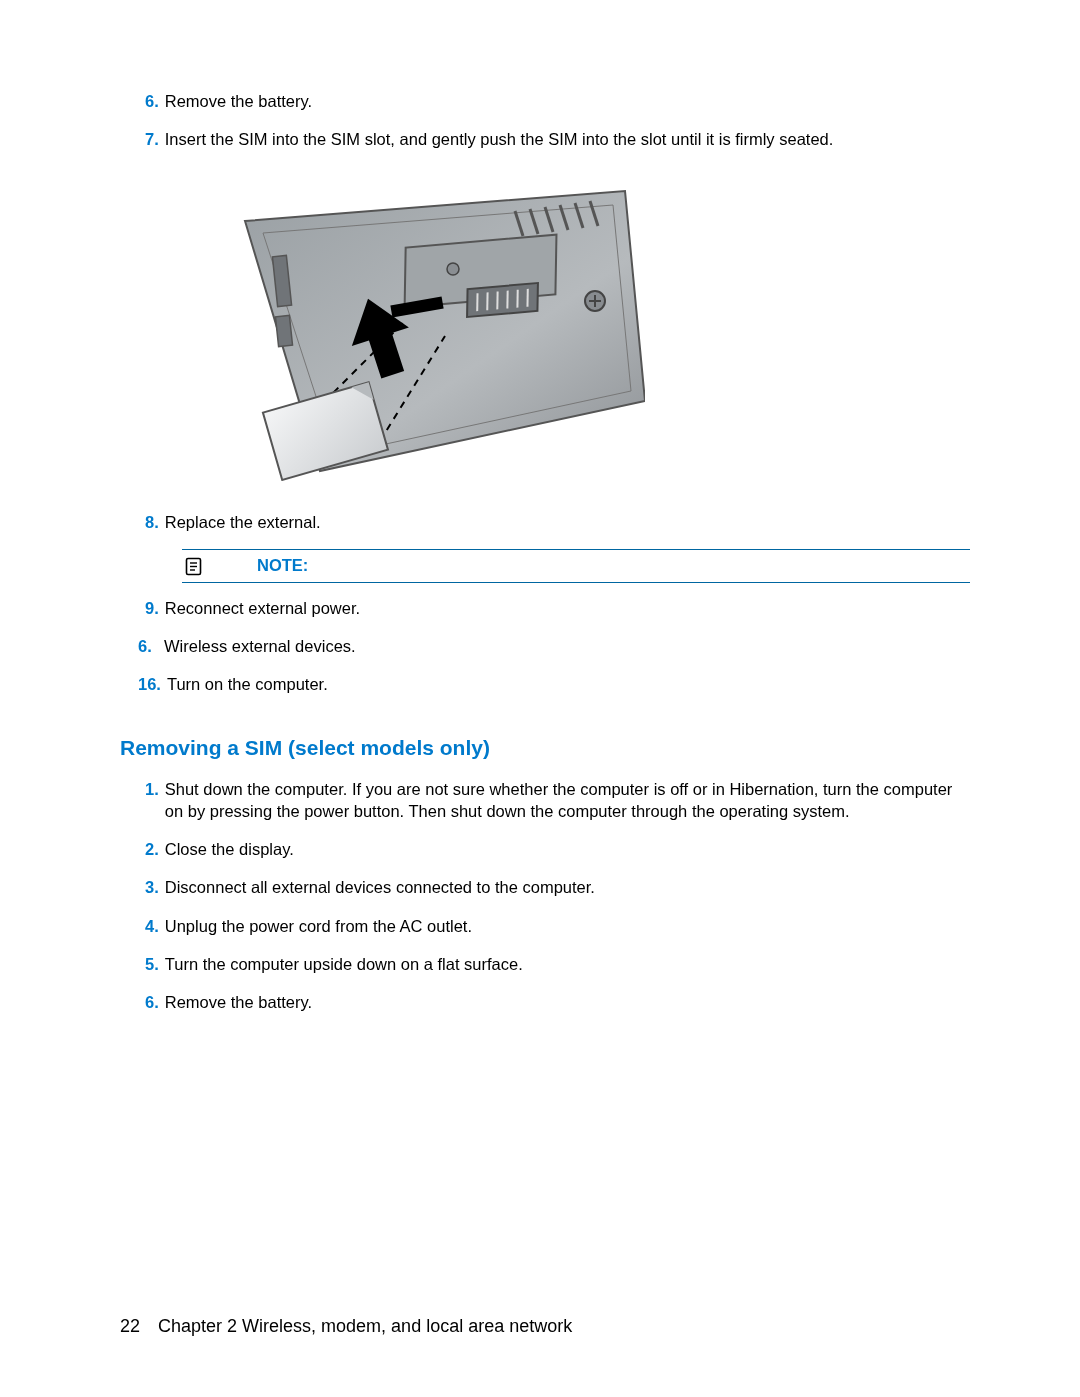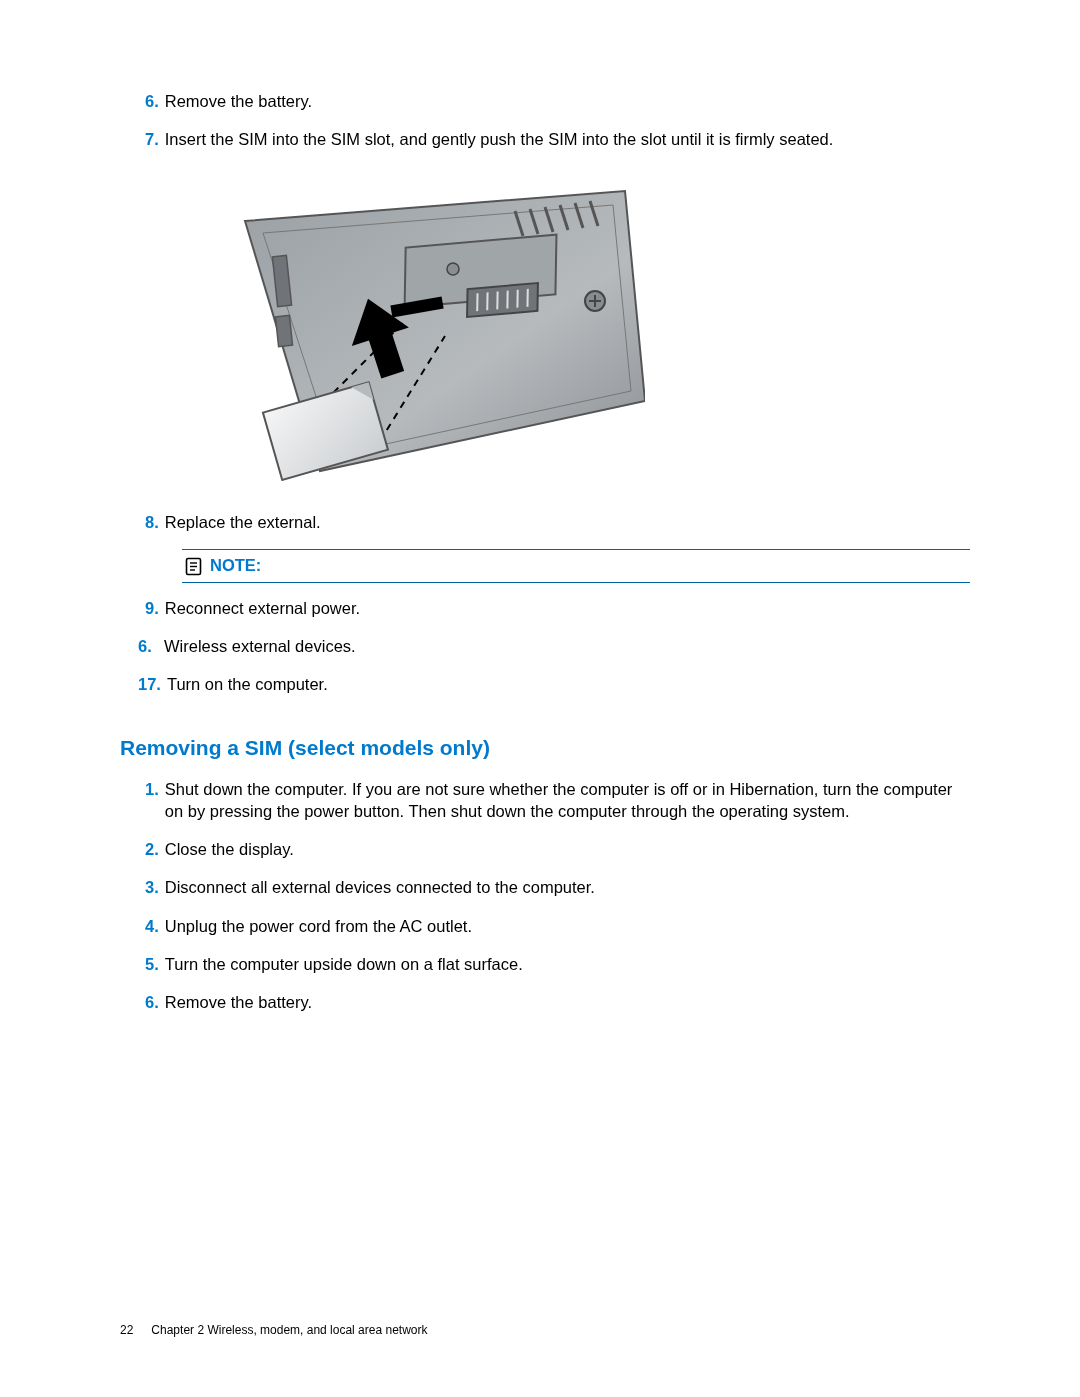--- a/index.html
+++ b/index.html
@@ -43,20 +43,21 @@
     margin: 30px 0 30px 65px;
   }
   .note-box {
     border-top: 1px solid #0066a1;
     border-bottom: 1px solid #0066a1;
     display: flex;
     align-items: flex-start;
     padding: 6px 0;
     margin: 0 0 14px 62px;
     font-size: 16.5px;
+    gap: 47px;
   }
   .note-icon {
     width: 22px;
     flex-shrink: 0;
     display: flex;
     justify-content: center;
     align-items: flex-start;
     padding-top: 1px;
   }
   .note-label {
@@ -74,21 +75,21 @@
     margin: 40px 0 18px 0;
   }
   .intro-text {
     font-size: 16.5px;
     margin: 0 0 18px 25px;
   }
   .footer {
     position: absolute;
     bottom: 60px;
     left: 120px;
-    font-size: 12px;
+    font-size: 18px;
     display: flex;
     gap: 18px;
   }
   svg { display: block; }
 </style>
 </head>
 <body>
 
 <div class="page">
 
@@ -184,21 +185,21 @@
 
   <div class="ol-item">
     <span class="ol-num">9.</span>
     <span class="ol-text">Reconnect external power.</span>
   </div>
   <div class="ol-item">
     <span class="ol-num ol-num-narrow">6.</span>
     <span class="ol-text">Wireless external devices.</span>
   </div>
   <div class="ol-item">
-    <span class="ol-num ol-num-narrow">17.</span>
+    <span class="ol-num ol-num-narrow">16.</span>
     <span class="ol-text">Turn on the computer.</span>
   </div>
 
   <h2 class="section-heading">Removing a SIM (select models only)</h2>
 
 
   <div class="ol-item">
     <span class="ol-num">1.</span>
     <span class="ol-text">Shut down the computer. If you are not sure whether the computer is off or in Hibernation, turn the computer on by pressing the power button. Then shut down the computer through the operating system.</span>
   </div>

